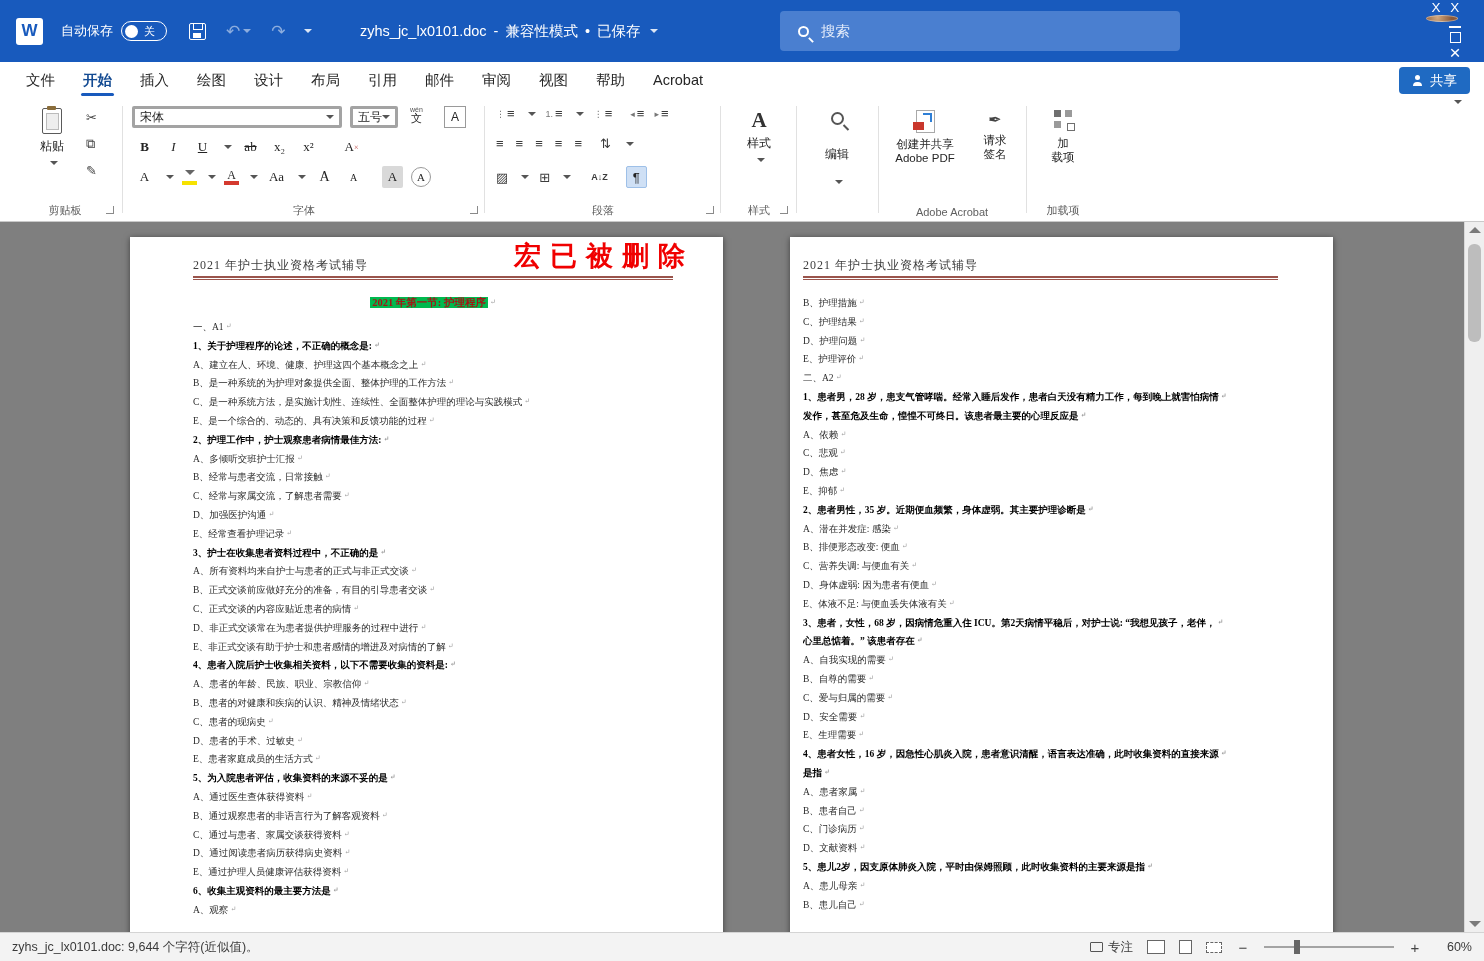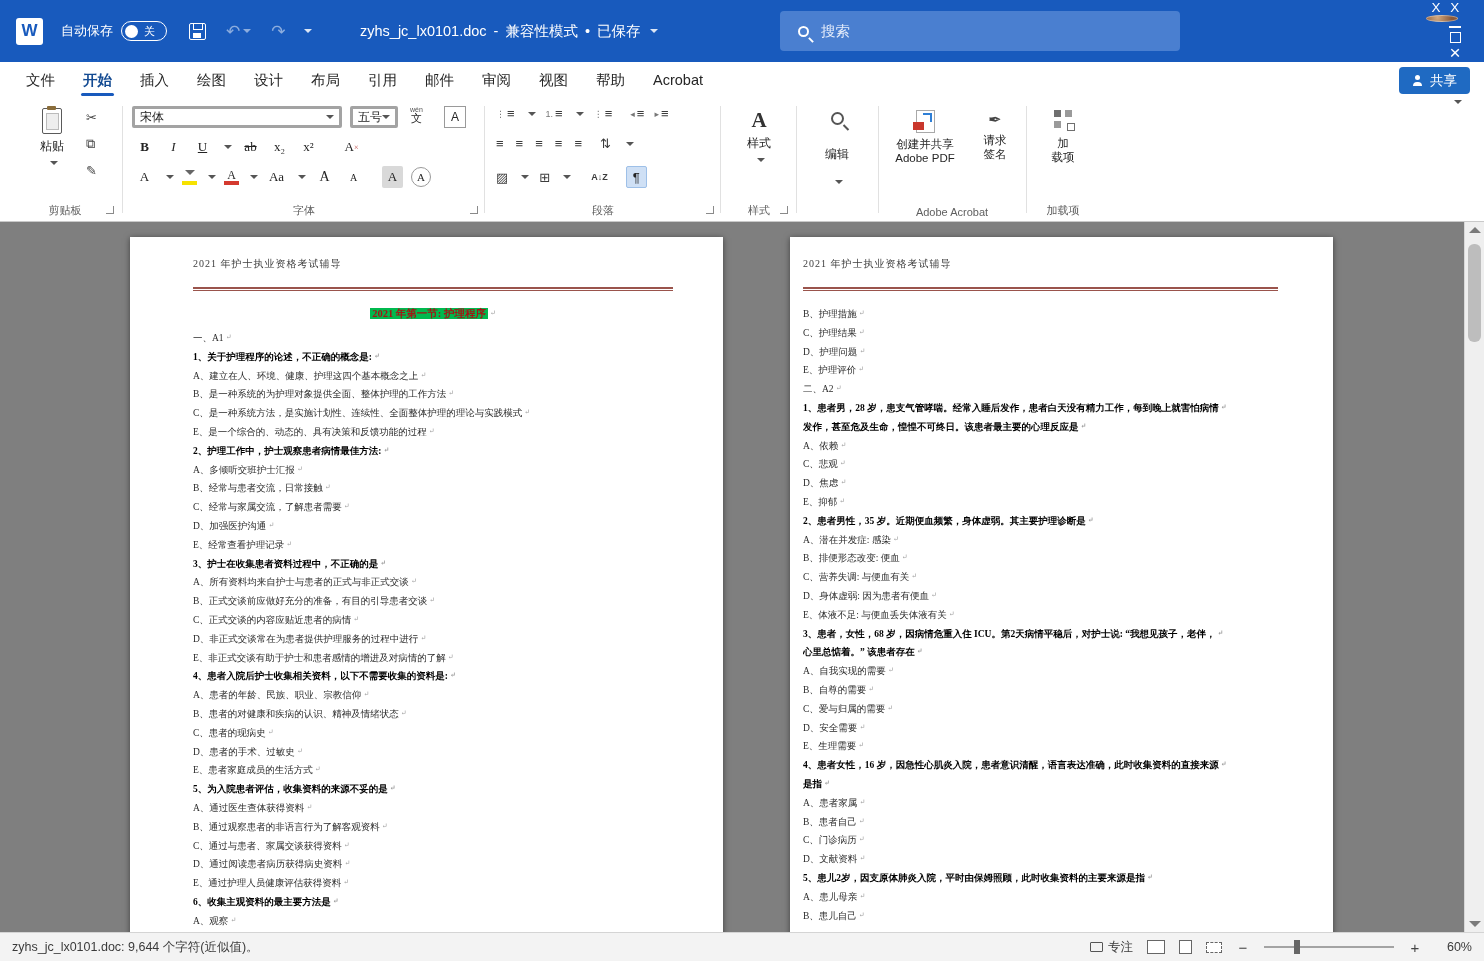--- a/index.html
+++ b/index.html
@@ -92,21 +92,21 @@
   .addin-grid i:nth-child(1){left:0;top:0;} .addin-grid i:nth-child(2){right:0;top:0;background:#9a9a9a;}
   .addin-grid i:nth-child(3){left:0;bottom:0;background:#9a9a9a;} .addin-grid i:nth-child(4){right:-3px;bottom:-3px;border:1.5px solid #6f6f6f;background:#fff;width:8px;height:8px;}
   .ribbon-collapse { position:absolute; right:22px; bottom:10px; }
 
   
   .doc-area { position:absolute; top:222px; left:0; right:0; bottom:29px; background:#7f7f7f; overflow:hidden; }
   .macro-notice { position:absolute; left:514px; top:16px; color:#f00000; font-weight:bold; font-size:27px; letter-spacing:9px; z-index:5; font-family:"Liberation Serif","DejaVu Serif",serif; }
   .page { position:absolute; top:15px; background:#fff; box-shadow:0 1px 6px rgba(0,0,0,.5); height:920px; font-family:"Liberation Serif","DejaVu Serif",serif; overflow:hidden; }
   .page-left { left:130px; width:593px; padding:20px 50px 0 63px; }
   .page-right { left:790px; width:543px; padding:20px 55px 0 13px; }
-  .page-header { font-size:10px; color:#3c3c3c; letter-spacing:1px; margin-bottom:16px; }
+  .page-header { font-size:12px; color:#3c3c3c; letter-spacing:1px; margin-bottom:2px; }
   .header-rule { height:4px; border-top:2px solid #9a544c; border-bottom:1px solid #9a544c; margin-bottom:13px; }
   .doc-title { text-align:center; margin:4px 0 8px 0; height:16px; line-height:16px; }
   .doc-title .hl { background:#00b94e; color:#a31515; font-weight:bold; font-size:10.5px; padding:0 2px; }
   .doc-line { font-size:9.5px; height:18.8px; line-height:18.8px; white-space:nowrap; color:#2b2b2b; overflow:hidden; }
   .doc-line.q { font-weight:bold; color:#000; }
   .doc-line::after, .doc-title::after { content:"↵"; color:#9a9a9a; font-size:7px; margin-left:2px; vertical-align:2px; }
   .v-scroll { position:absolute; right:0; top:0; width:20px; height:100%; background:#efefef; border-left:1px solid #d8d8d8; }
   .v-arrow { position:absolute; left:4px; width:0; height:0; border:6px solid transparent; }
   .v-arrow.up { top:5px; border-bottom-color:#7a7a7a; border-top-width:0; }
   .v-arrow.down { bottom:5px; border-top-color:#7a7a7a; border-bottom-width:0; }
@@ -364,20 +364,21 @@
         </span>
       <span class="two-line" style="margin-top:4px;"><span>加</span><br><span>载项</span></span>
     </div>
     <div class="grp-label">加载项</div>
   </div>
 
   <span class="carat ribbon-collapse"></span>
 </div>
 
 <div class="doc-area">
+  <div class="macro-notice">宏已被删除</div>
 
   <div class="page page-left">
     <div class="page-header">2021 年护士执业资格考试辅导</div>
     <div class="header-rule"></div>
     <div class="doc-title"><span class="hl">2021 年第一节: 护理程序</span></div>
     <div class="lines">
 
     <div class="doc-line">一、A1</div>
         <div class="doc-line q">1、关于护理程序的论述，不正确的概念是:</div>
         <div class="doc-line">A、建立在人、环境、健康、护理这四个基本概念之上</div>

